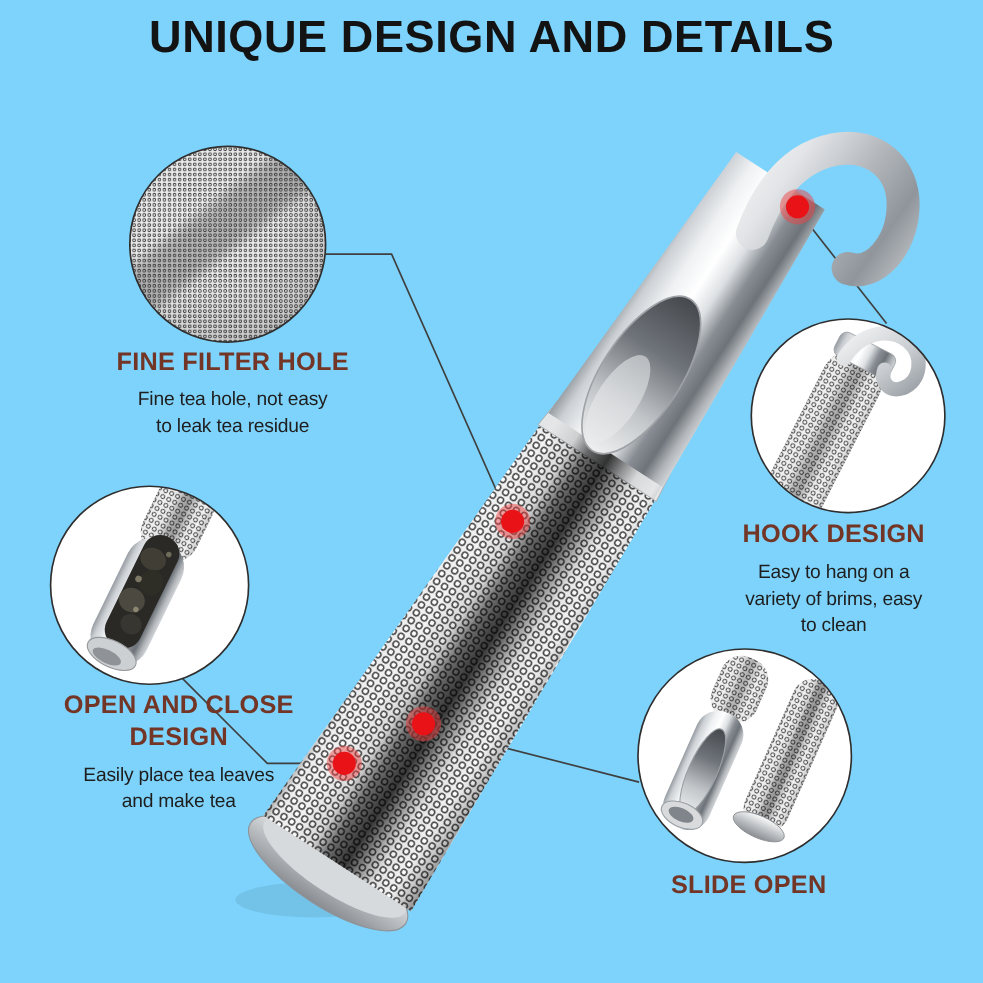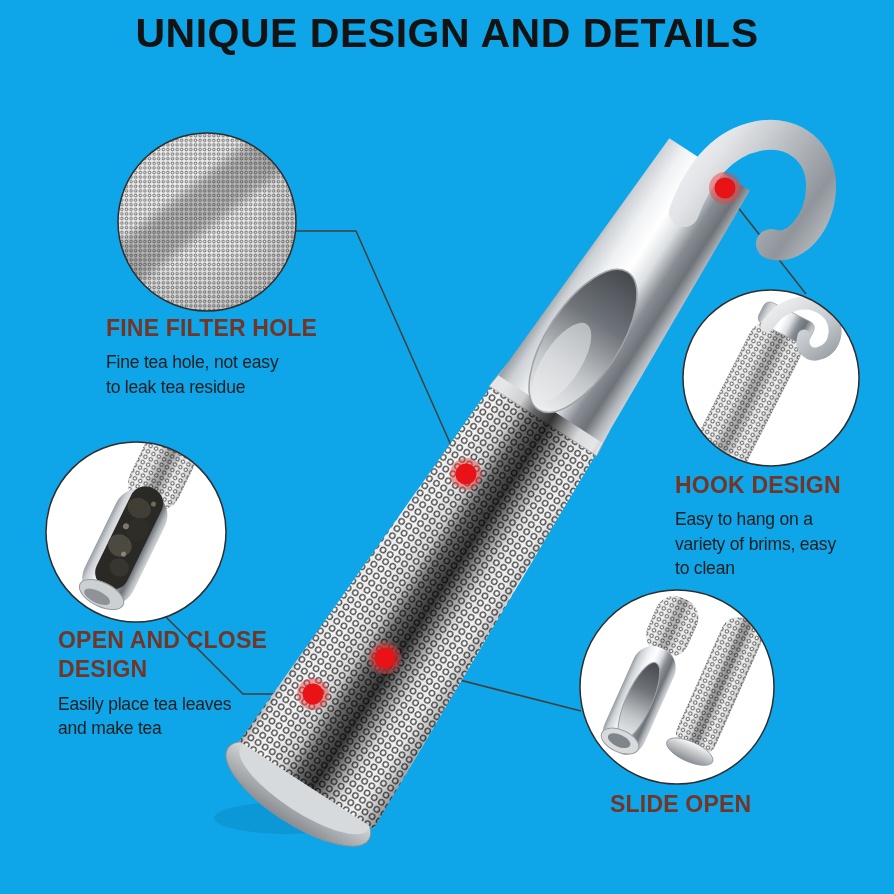--- a/index.html
+++ b/index.html
@@ -1,25 +1,25 @@
 <!DOCTYPE html>
 <html><head>
 <meta charset="utf-8">
 <style>
   html,body{margin:0;padding:0;background:#ffffff;}
   #stage{
-    position:relative;width:894px;height:894px;overflow:hidden;background:#0ea5e9;
+    position:relative;width:894px;height:894px;overflow:hidden;background:#7dd3fc;
     font-family:"Liberation Sans", sans-serif;
   }
   #scene{position:absolute;left:0;top:0;width:894px;height:894px;}
   .title{
     position:absolute;top:10px;left:0;width:100%;text-align:center;
     font-size:41px;font-weight:700;letter-spacing:0.5px;color:#131313;
   }
-  .callout{position:absolute;}
+  .callout{position:absolute;text-align:center;}
   .co-head{
     font-size:23px;font-weight:700;color:#733626;line-height:1.28;
     letter-spacing:0.2px;white-space:pre-line;
   }
   .co-body{
     margin-top:7px;font-size:17.5px;font-weight:400;color:#1e1e1e;
     line-height:1.38;letter-spacing:-0.2px;white-space:pre-line;
   }
   #co-fine{left:106px;top:314px;}
   #co-hook{left:675px;top:471px;}

